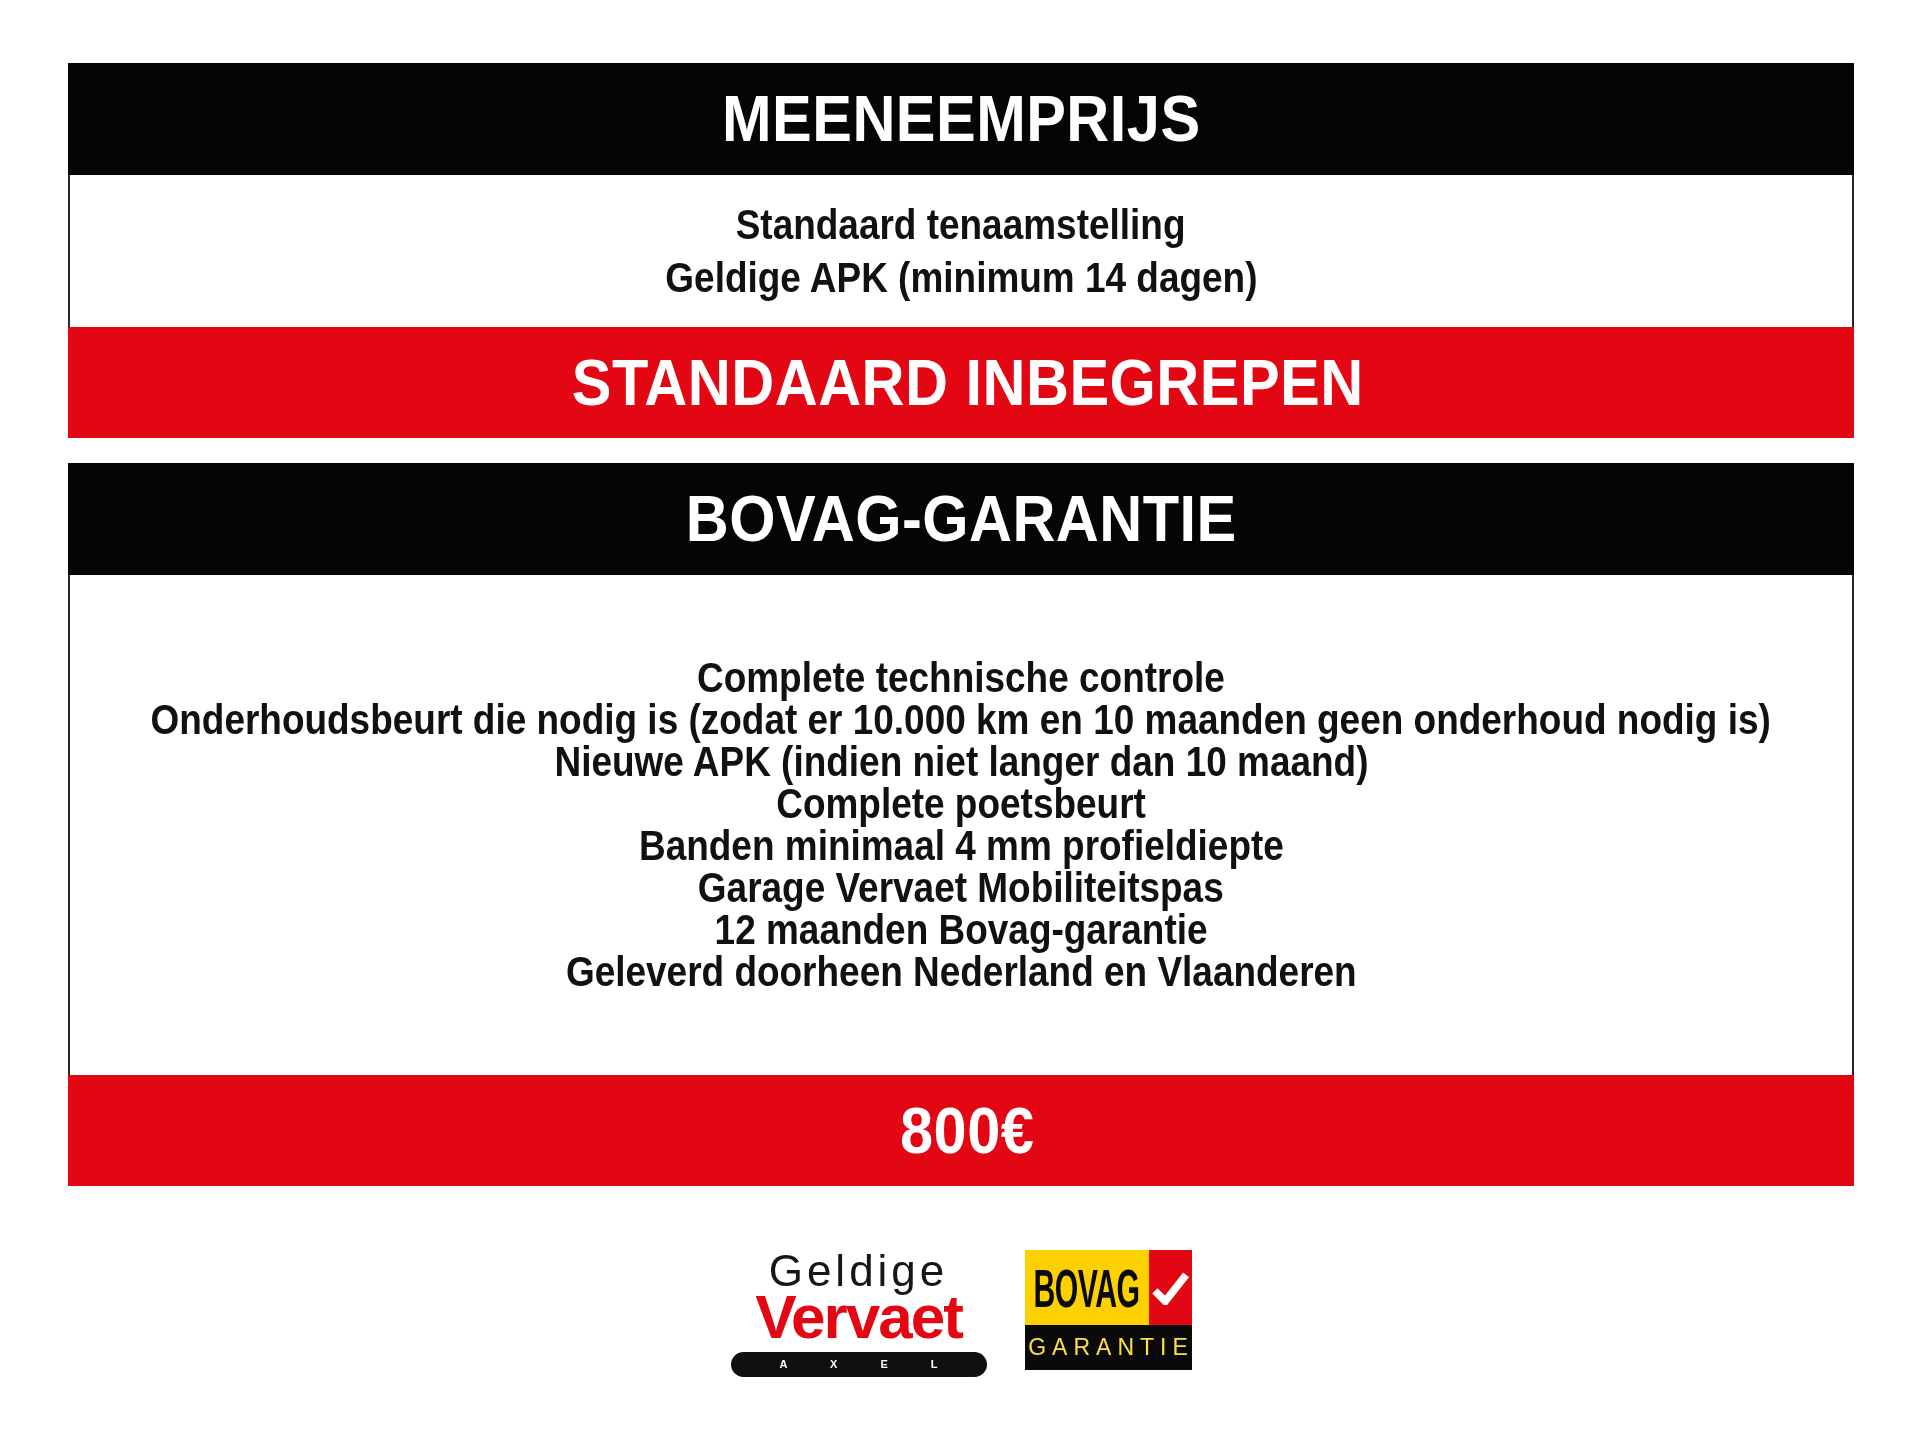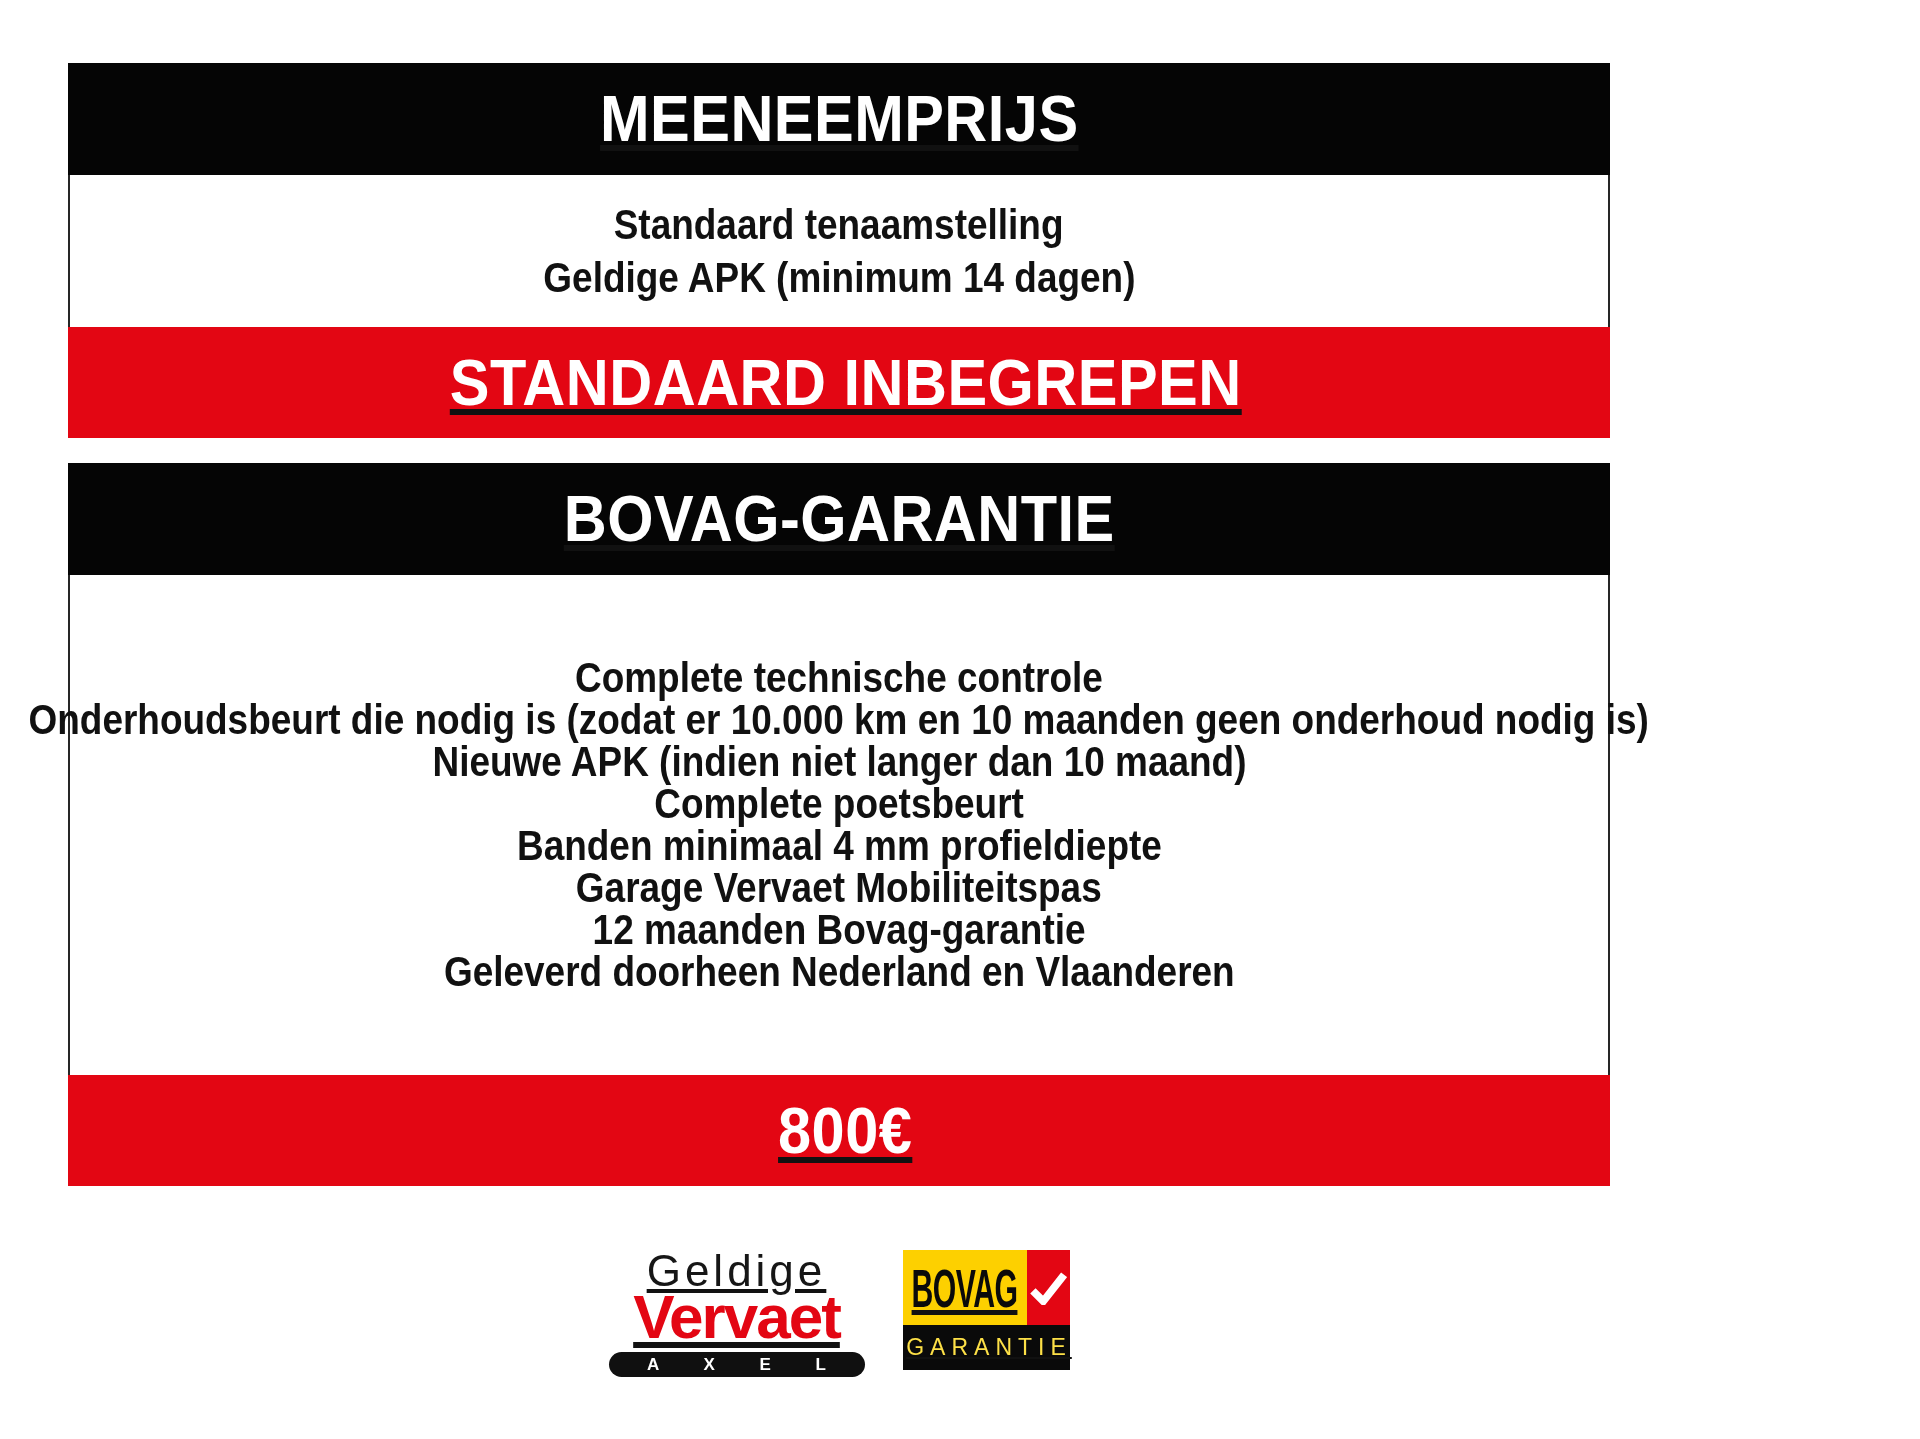--- a/index.html
+++ b/index.html
@@ -4,21 +4,21 @@
 <style>
   * { box-sizing: border-box; }
   html, body { margin: 0; padding: 0; }
   body {
     width: 1920px; height: 1439px;
     background: #ffffff;
     font-family: "Liberation Sans", sans-serif;
     color: #111;
     overflow: hidden;
   }
-  .sheet { width: 1542px; margin: 63px 0 0 68px; text-decoration: underline; }
+  .sheet { width: 1786px; margin: 63px 0 0 68px; }
 
   .bar { width: 100%; display: flex; align-items: center; justify-content: center; }
   .bar.black { height: 112px; background: #050505; }
   .bar.red { height: 111px; background: #e30613; padding-left: 13px; }
   .bar .h {
     color: #fff; font-size: 64px; font-weight: bold; line-height: 1;
     letter-spacing: 0.5px; white-space: nowrap;
     display: inline-block; transform: scaleX(0.93); transform-origin: center;
   }
 
@@ -41,21 +41,21 @@
     margin-top: 64px;
     display: flex; justify-content: center; align-items: flex-start; column-gap: 38px;
   }
 
   
   .vervaet-logo { width: 256px; display: flex; flex-direction: column; align-items: center; }
   .garage-word { font-size: 44px; font-weight: 400; letter-spacing: 4px; color: #161616; line-height: 0.95; }
   .vervaet-word { font-size: 62px; font-weight: bold; color: #e30613; letter-spacing: -2px; line-height: 1; margin-top: -6px; }
   .axel-pill {
     margin-top: 4px; width: 256px; height: 25px; background: #101010; border-radius: 13px;
-    color: #fff; font-size: 17px; font-weight: bold; letter-spacing: 20px; padding-left: 20px;
+    color: #fff; font-size: 11px; font-weight: bold; letter-spacing: 20px; padding-left: 20px;
     display: flex; align-items: center; justify-content: center; line-height: 1;
   }
 
   
   .bovag-badge { width: 167px; height: 120px; display: flex; flex-direction: column; }
   .bovag-top { height: 75px; display: flex; }
   .bovag-yellow { width: 124px; background: #fdd000; display: flex; align-items: center; justify-content: center; overflow: hidden; }
   .bovag-word {
     font-size: 54px; font-weight: bold; color: #0a0a0a; line-height: 1; letter-spacing: -1px;
     display: inline-block; transform: scaleX(0.56); transform-origin: center; white-space: nowrap;

